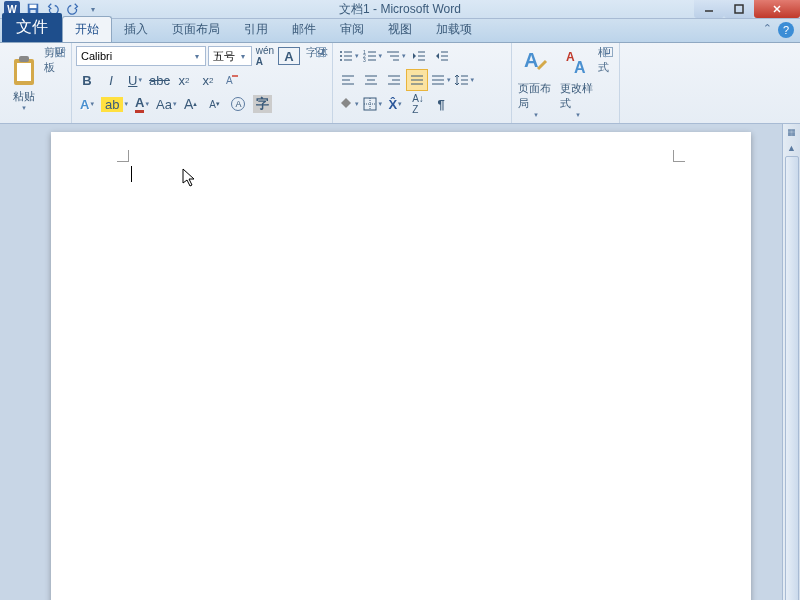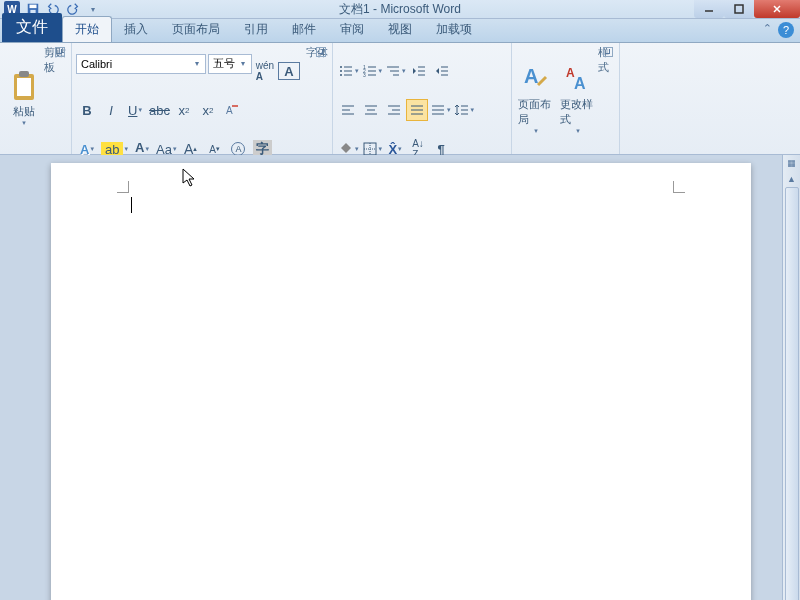--- a/index.html
+++ b/index.html
@@ -42,21 +42,21 @@
 .big-btn-icon { width: 28px; height: 32px; margin-bottom: 2px; }
 .big-btn-label { font-size: 11px; color: #3a5a7a; }
 
 
 .font-rows { display: flex; flex-direction: column; gap: 2px; width: 230px; }
 .font-row { display: flex; gap: 2px; align-items: center; }
 .combo { height: 20px; border: 1px solid #a8bbd4; background: #fff; display: flex; align-items: center; padding: 0 2px 0 4px; font-size: 11px; cursor: pointer; }
 .combo-font { width: 130px; }
 .combo-size { width: 44px; }
 .combo-dd { width: 12px; display: flex; align-items: center; justify-content: center; color: #5a7aa0; font-size: 8px; }
-.sm-btn { min-width: 22px; height: 22px; display: flex; align-items: center; justify-content: center; cursor: pointer; font-size: 13px; color: #3a5a7a; border: 1px solid transparent; margin-top: 15px; }
+.sm-btn { min-width: 22px; height: 22px; display: flex; align-items: center; justify-content: center; cursor: pointer; font-size: 13px; color: #3a5a7a; border: 1px solid transparent; }
 .sm-btn.dd::after { content: "▾"; font-size: 7px; margin-left: 1px; color: #5a7aa0; }
 .sm-btn svg { width: 16px; height: 16px; }
 
 
 .para-rows { display:flex; flex-direction:column; gap:2px; width: 170px; }
 .para-row { display:flex; gap:1px; }
 .sm-btn.active { background: #fbe3a1; border-color: #e9b43c; }
 
 
 .styles-body { display: flex; gap: 2px; }

